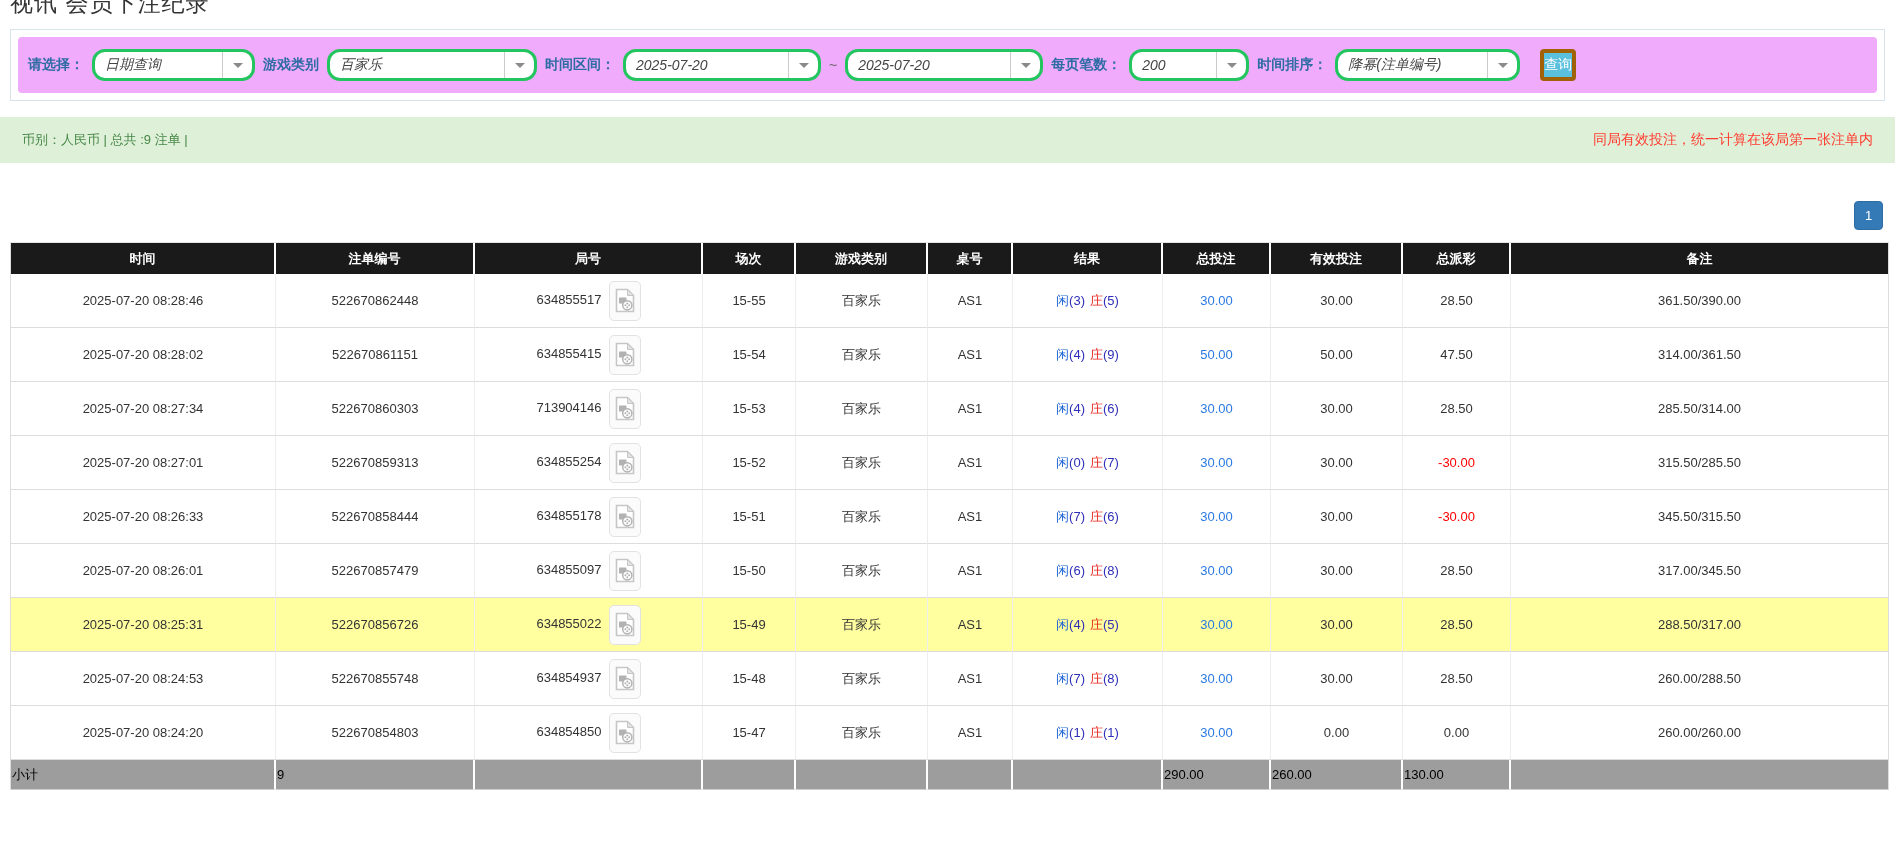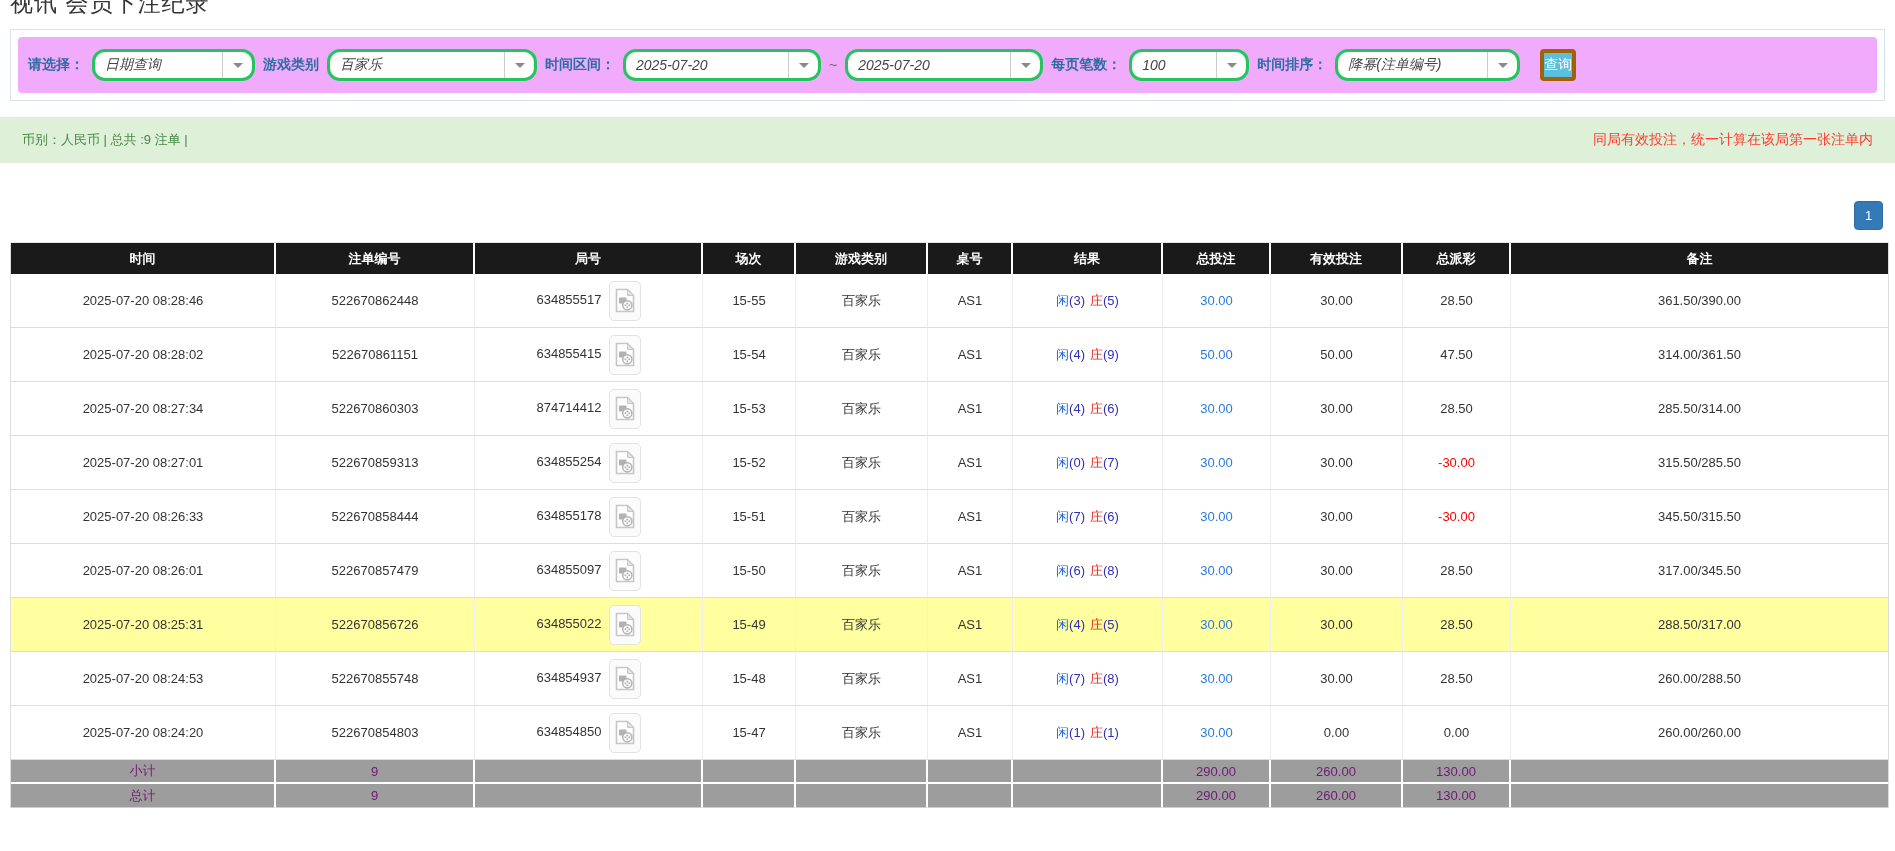--- a/index.html
+++ b/index.html
@@ -101,21 +101,21 @@
   .res-pts { color: #2e2eb8; }
   .bet-link { color: #2a7ae2; text-decoration: none; cursor: pointer; }
   .c-payout.neg { color: #ff0000; }
   .video-btn {
     display: inline-flex; align-items: center; justify-content: center;
     width: 32px; height: 40px; margin-left: 7px; vertical-align: middle;
     border: 1px solid #e2e2e2; border-radius: 5px; background: #fbfbfb;
     cursor: pointer;
   }
   .records tfoot td {
-    background: #9d9d9d; color: #701a75; height: 24px; text-align: center;
+    background: #9d9d9d; color: #000000; height: 30px; text-align: left;
     border-right: 2px solid #fff; border-bottom: 2px solid #fff;
     font-size: 13px;
   }
   .records tfoot td:last-child { border-right: 1px solid #ddd; }
   .records tfoot tr:last-child td { border-bottom: 1px solid #cfcfcf; }
 </style>
 </head>
 <body>
 
 <h1 class="page-title">视讯 会员下注纪录</h1>
@@ -149,21 +149,21 @@
       <span class="tilde">~</span>
       <div class="sel w-date">
         <span class="sel-text">2025-07-20</span>
         <span class="sel-caret">
             <span class="caret-shape"></span>
           </span>
       </div>
 
       <span class="flabel">每页笔数：</span>
       <div class="sel w-size">
-        <span class="sel-text">100</span>
+        <span class="sel-text">200</span>
         <span class="sel-caret">
             <span class="caret-shape"></span>
           </span>
       </div>
 
       <span class="flabel">时间排序：</span>
       <div class="sel w-sort">
         <span class="sel-text">降幂(注单编号)</span>
         <span class="sel-caret">
             <span class="caret-shape"></span>
@@ -272,21 +272,21 @@
       <a class="bet-link">50.00</a>
     </td>
     <td>50.00</td>
     <td class="c-payout">47.50</td>
     <td>314.00/361.50</td>
   </tr>
         <tr>
     <td>2025-07-20 08:27:34</td>
     <td>522670860303</td>
     <td>
-      <span>874714412</span><span class="video-btn">
+      <span>713904146</span><span class="video-btn">
         <svg width="20" height="25" viewBox="0 0 20 25">
           <path d="M1.5 1.5 h11 l6 6 v16 h-17 z" fill="#ffffff" stroke="#c6c6c6" stroke-width="1.6"></path>
           <path d="M12.5 1.5 l6 6 h-6 z" fill="#e2e2e2" stroke="#c6c6c6" stroke-width="1"></path>
           <rect x="4" y="9.5" width="7.5" height="6" rx="0.5" fill="#b2b2b2"></rect>
           <circle cx="12.3" cy="17.3" r="4.6" fill="#ffffff" stroke="#b2b2b2" stroke-width="1.5"></circle>
           <circle cx="12.3" cy="15.4" r="1" fill="#b2b2b2"></circle>
           <circle cx="10.4" cy="17.3" r="1" fill="#b2b2b2"></circle>
           <circle cx="14.2" cy="17.3" r="1" fill="#b2b2b2"></circle>
           <circle cx="12.3" cy="19.2" r="1" fill="#b2b2b2"></circle>
         </svg>
@@ -493,28 +493,15 @@
         <td></td>
           <td></td>
         <td></td>
           <td></td>
         <td></td>
         <td>290.00</td>
         <td>260.00</td>
         <td>130.00</td>
         <td></td>
       </tr>
-      <tr>
-        <td>总计</td>
-        <td>9</td>
-        <td></td>
-          <td></td>
-        <td></td>
-          <td></td>
-        <td></td>
-        <td>290.00</td>
-        <td>260.00</td>
-        <td>130.00</td>
-        <td></td>
-      </tr>
     </tfoot>
   </table>
 </div>
 
 </body></html>

